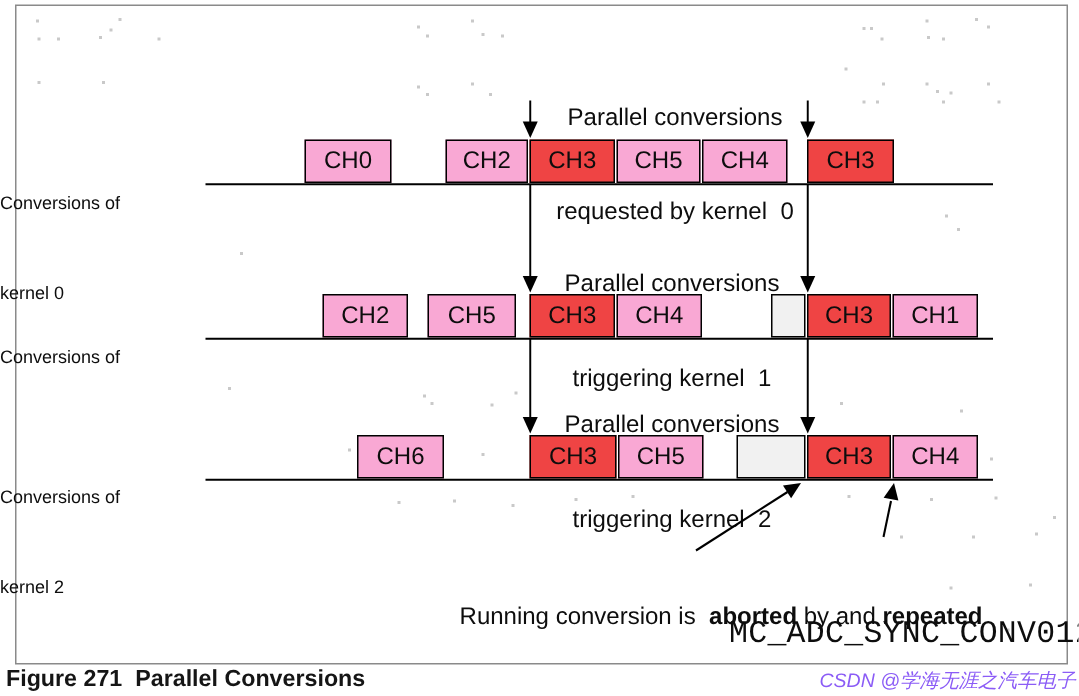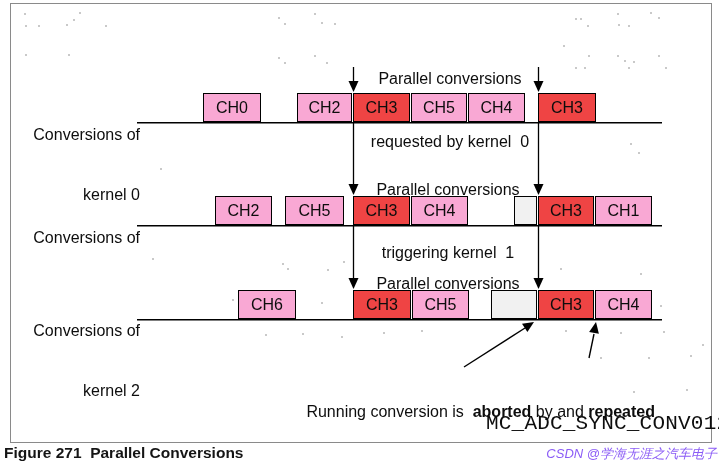--- a/index.html
+++ b/index.html
@@ -27,21 +27,21 @@
       630px 143px 0 #c9c9c9, 638px 152px 0 #c9c9c9, 282px 263px 0 #c9c9c9, 287px 268px 0 #c9c9c9,
       327px 269px 0 #c9c9c9, 343px 261px 0 #c9c9c9, 232px 299px 0 #c9c9c9, 321px 302px 0 #c9c9c9,
       560px 268px 0 #c9c9c9, 640px 273px 0 #c9c9c9, 610px 300px 0 #c9c9c9, 660px 305px 0 #c9c9c9,
       265px 334px 0 #c9c9c9, 302px 333px 0 #c9c9c9, 341px 336px 0 #c9c9c9, 383px 332px 0 #c9c9c9,
       421px 330px 0 #c9c9c9, 565px 330px 0 #c9c9c9, 620px 332px 0 #c9c9c9, 663px 331px 0 #c9c9c9,
       600px 357px 0 #c9c9c9, 648px 357px 0 #c9c9c9, 690px 355px 0 #c9c9c9, 633px 391px 0 #c9c9c9,
       686px 389px 0 #c9c9c9, 702px 344px 0 #c9c9c9, 671px 419px 0 #c9c9c9, 700px 417px 0 #c9c9c9,
       160px 168px 0 #c9c9c9, 152px 258px 0 #c9c9c9;
   }
   .row-label{
-    width:140px;text-align:right;font-size:16px;line-height:20px;white-space:pre;
+    width:140px;text-align:left;font-size:12px;line-height:20px;white-space:pre;
   }
   .box{
     position:absolute;height:27px;border:1.5px solid #000;background:#f9a8d4;
     font-size:16px;line-height:27px;text-align:center;box-sizing:content-box;
   }
   .box.parallel{background:#ef4444;}
   .box.aborted{background:#f1f1f1;}
   .ann{
     position:absolute;text-align:center;font-size:16px;line-height:21px;white-space:pre;
   }
@@ -65,20 +65,21 @@
   <div>requested by kernel  0</div>
 </div>
 
 <div class="ann" style="left:350px;top:137px;width:196px">
   <div>Parallel conversions</div>
   <div>triggering kernel  1</div>
 </div>
 
 <div class="ann" style="left:350px;top:231px;width:196px">
   <div>Parallel conversions</div>
+  <div>triggering kernel  2</div>
 </div>
 
 <div class="abs row-label" style="left:0px;top:85px">
   <div>Conversions of</div>
   <div>kernel 0</div>
 </div>
 <div class="abs row-label" style="left:0px;top:188px">
   <div>Conversions of</div>
 </div>
 <div class="abs row-label" style="left:0px;top:281px">

